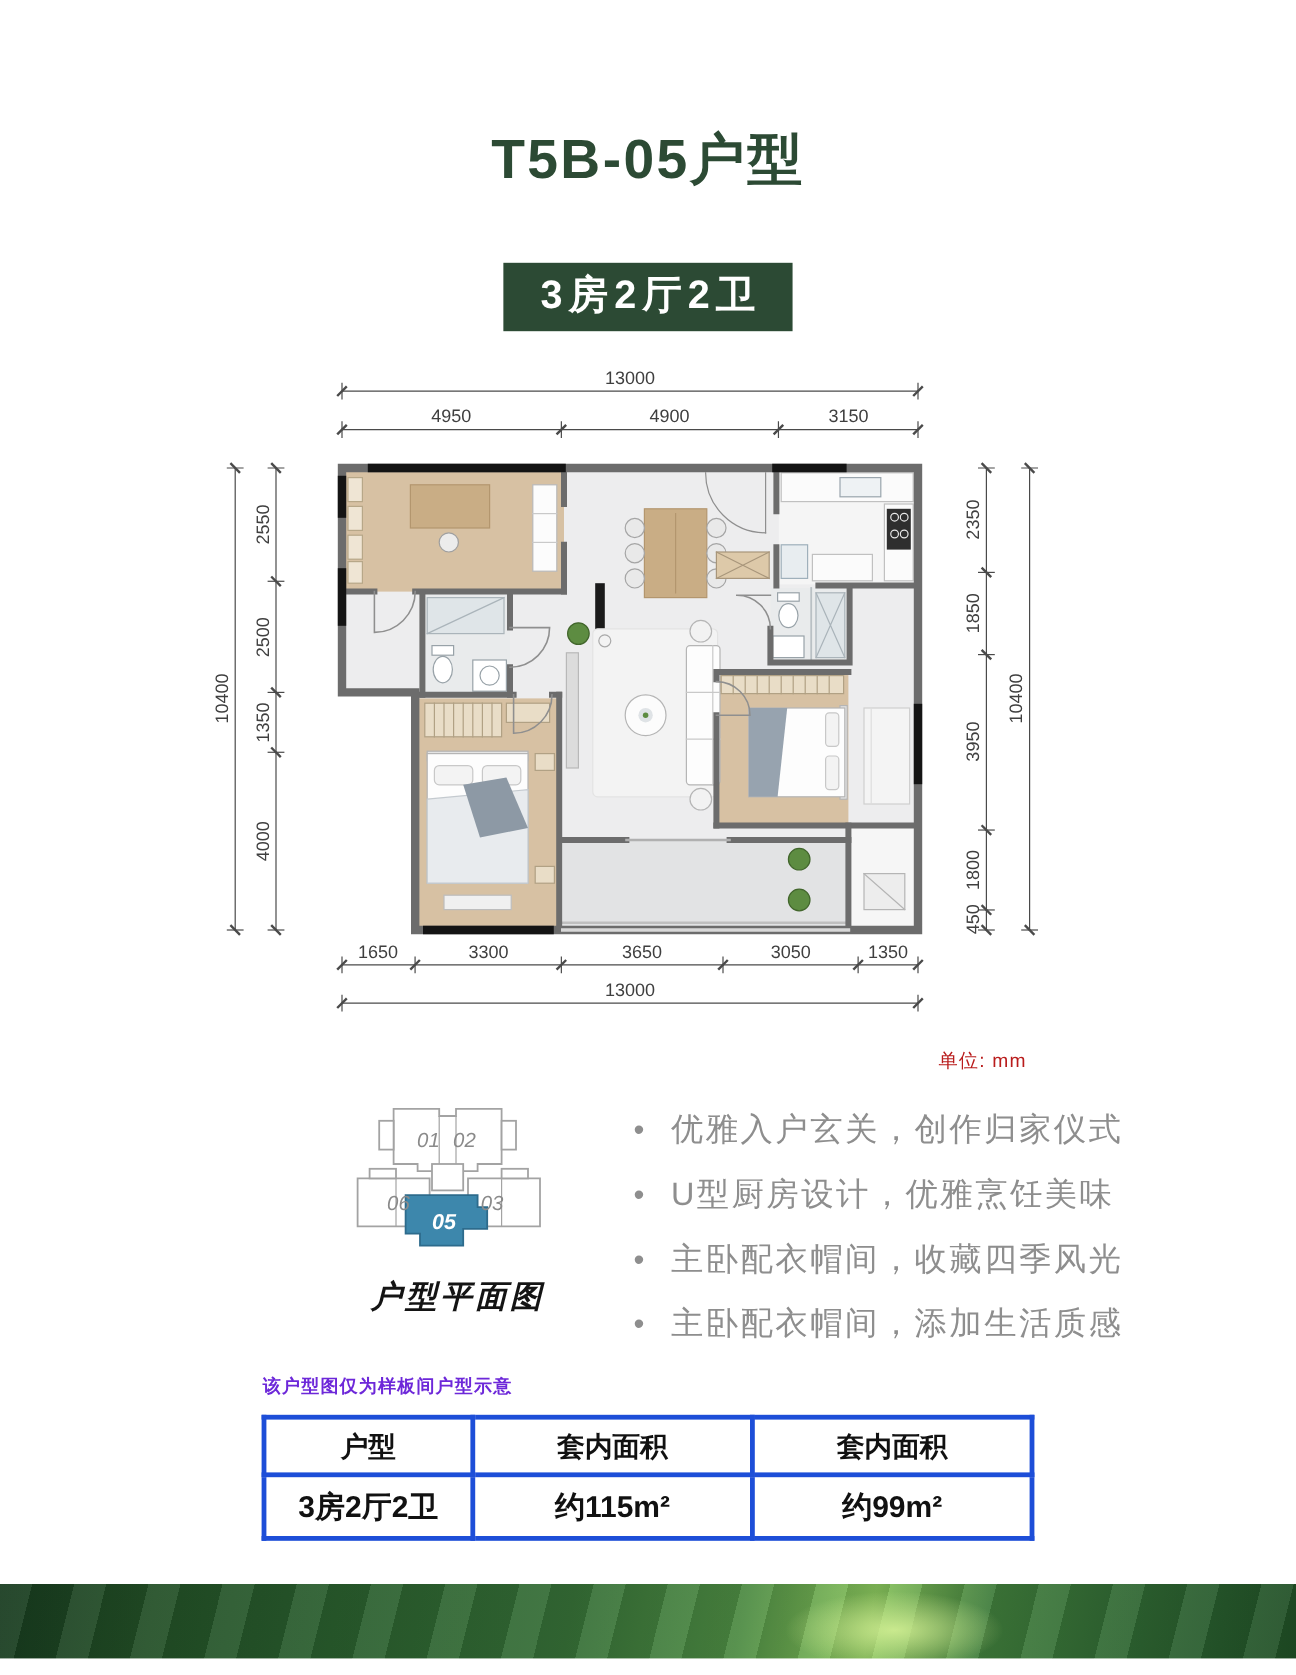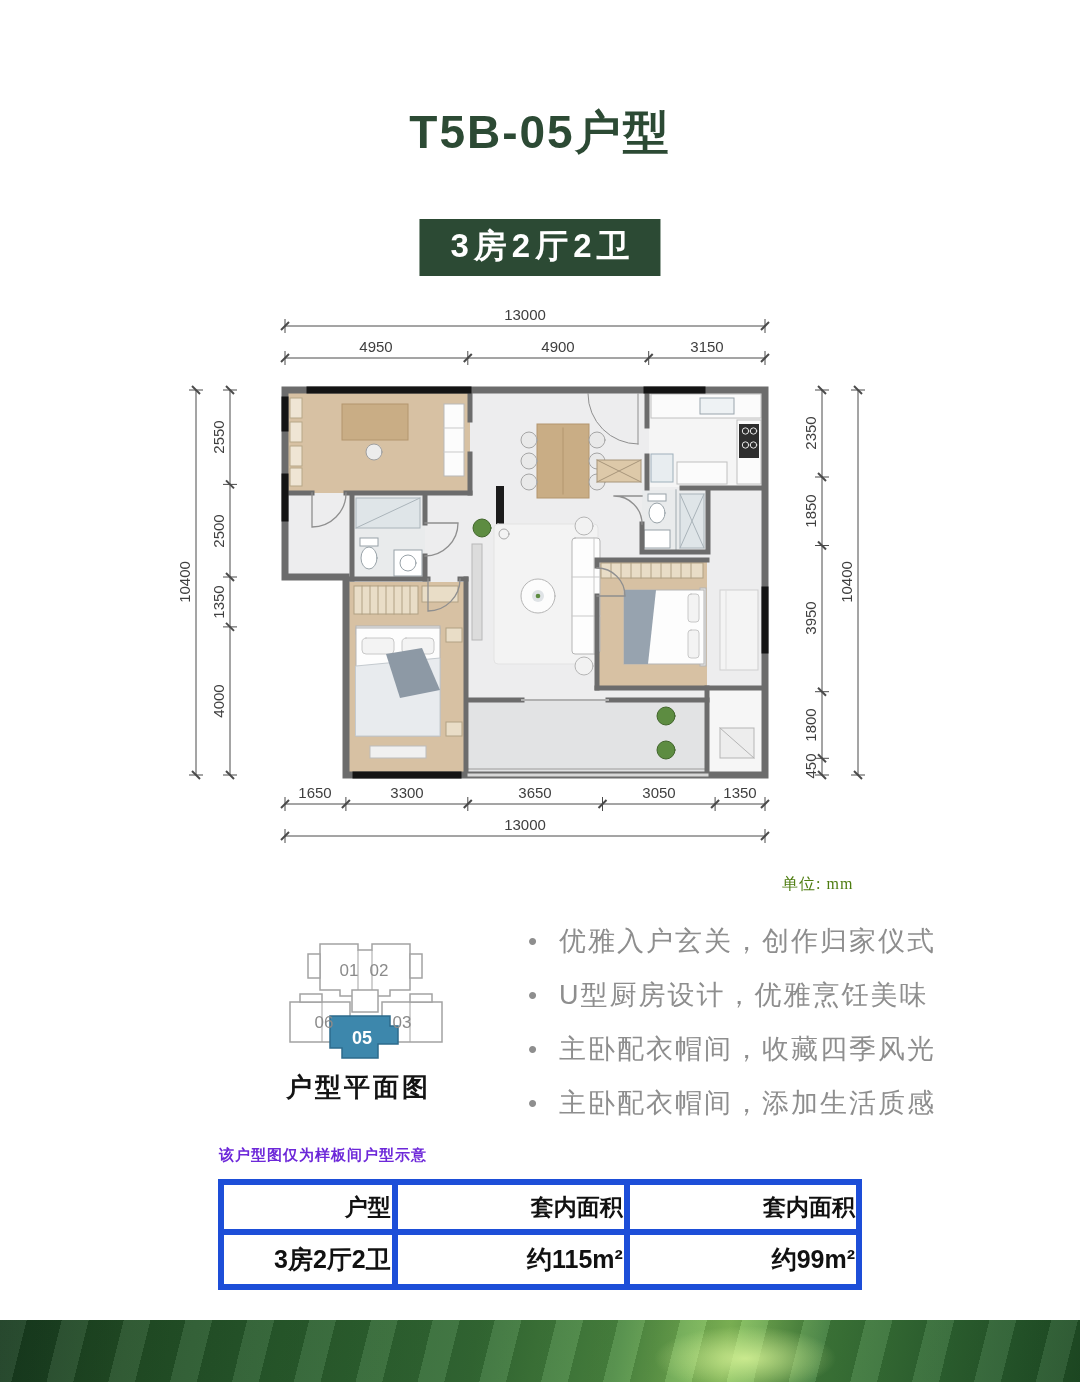--- a/index.html
+++ b/index.html
@@ -16,28 +16,27 @@
     color:#2c4a34;letter-spacing:2px;margin:0;
   }
   .badge{
     position:absolute;top:219px;left:50%;transform:translateX(-50%);
     background:#2c4a34;color:#ffffff;font-size:33px;font-weight:bold;
     letter-spacing:5px;padding:5px 26px 7px 31px;white-space:nowrap;
   }
 
   .plan-wrap{position:absolute;left:160px;top:298px;width:760px;height:565px;}
   .unit-note{
-    position:absolute;left:782px;top:874px;font-size:16px;color:#4d7c0f;
+    position:absolute;left:782px;top:874px;font-size:16px;color:#b91c1c;
     letter-spacing:1px;
-    font-family:Liberation Serif, serif;
-  }
-
-  .keyplan{position:absolute;left:286px;top:936px;width:168px;text-align:left;}
+  }
+
+  .keyplan{position:absolute;left:286px;top:916px;width:168px;text-align:right;font-style:italic;}
   .keyplan-caption{
-    margin-top:0;font-size:26px;font-weight:bold;color:#141414;letter-spacing:3px;
+    margin-top:12px;font-size:26px;font-weight:bold;color:#141414;letter-spacing:3px;
   }
 
   .features{
     position:absolute;left:528px;top:926px;margin:0;padding:0;list-style:none;
   }
   .features li{
     font-size:27px;color:#8e8e8e;letter-spacing:2px;
     margin-bottom:23px;display:flex;align-items:center;line-height:31px;
   }
   .features li .dot{
@@ -47,21 +46,21 @@
   .disclaimer{
     position:absolute;left:219px;top:1146px;
     font-size:15px;font-weight:bold;color:#6d28d9;letter-spacing:1px;
   }
 
   .spec-table{
     position:absolute;left:218px;top:1179px;width:644px;
     border-collapse:collapse;table-layout:fixed;
   }
   .spec-table th,.spec-table td{
-    border:6px solid #1d4ed8;text-align:right;color:#111;
+    border:4px solid #1d4ed8;text-align:center;color:#111;
   }
   .spec-table th{height:42px;font-size:23px;font-weight:bold;}
   .spec-table td{height:47px;font-size:25px;font-weight:bold;}
   .spec-table .c1{width:27%;}
   .spec-table .c2{width:36.5%;}
   .spec-table .c3{width:36.5%;}
 
   .footer-band{
     position:absolute;left:0;bottom:14px;width:1080px;height:62px;
     background-image:

